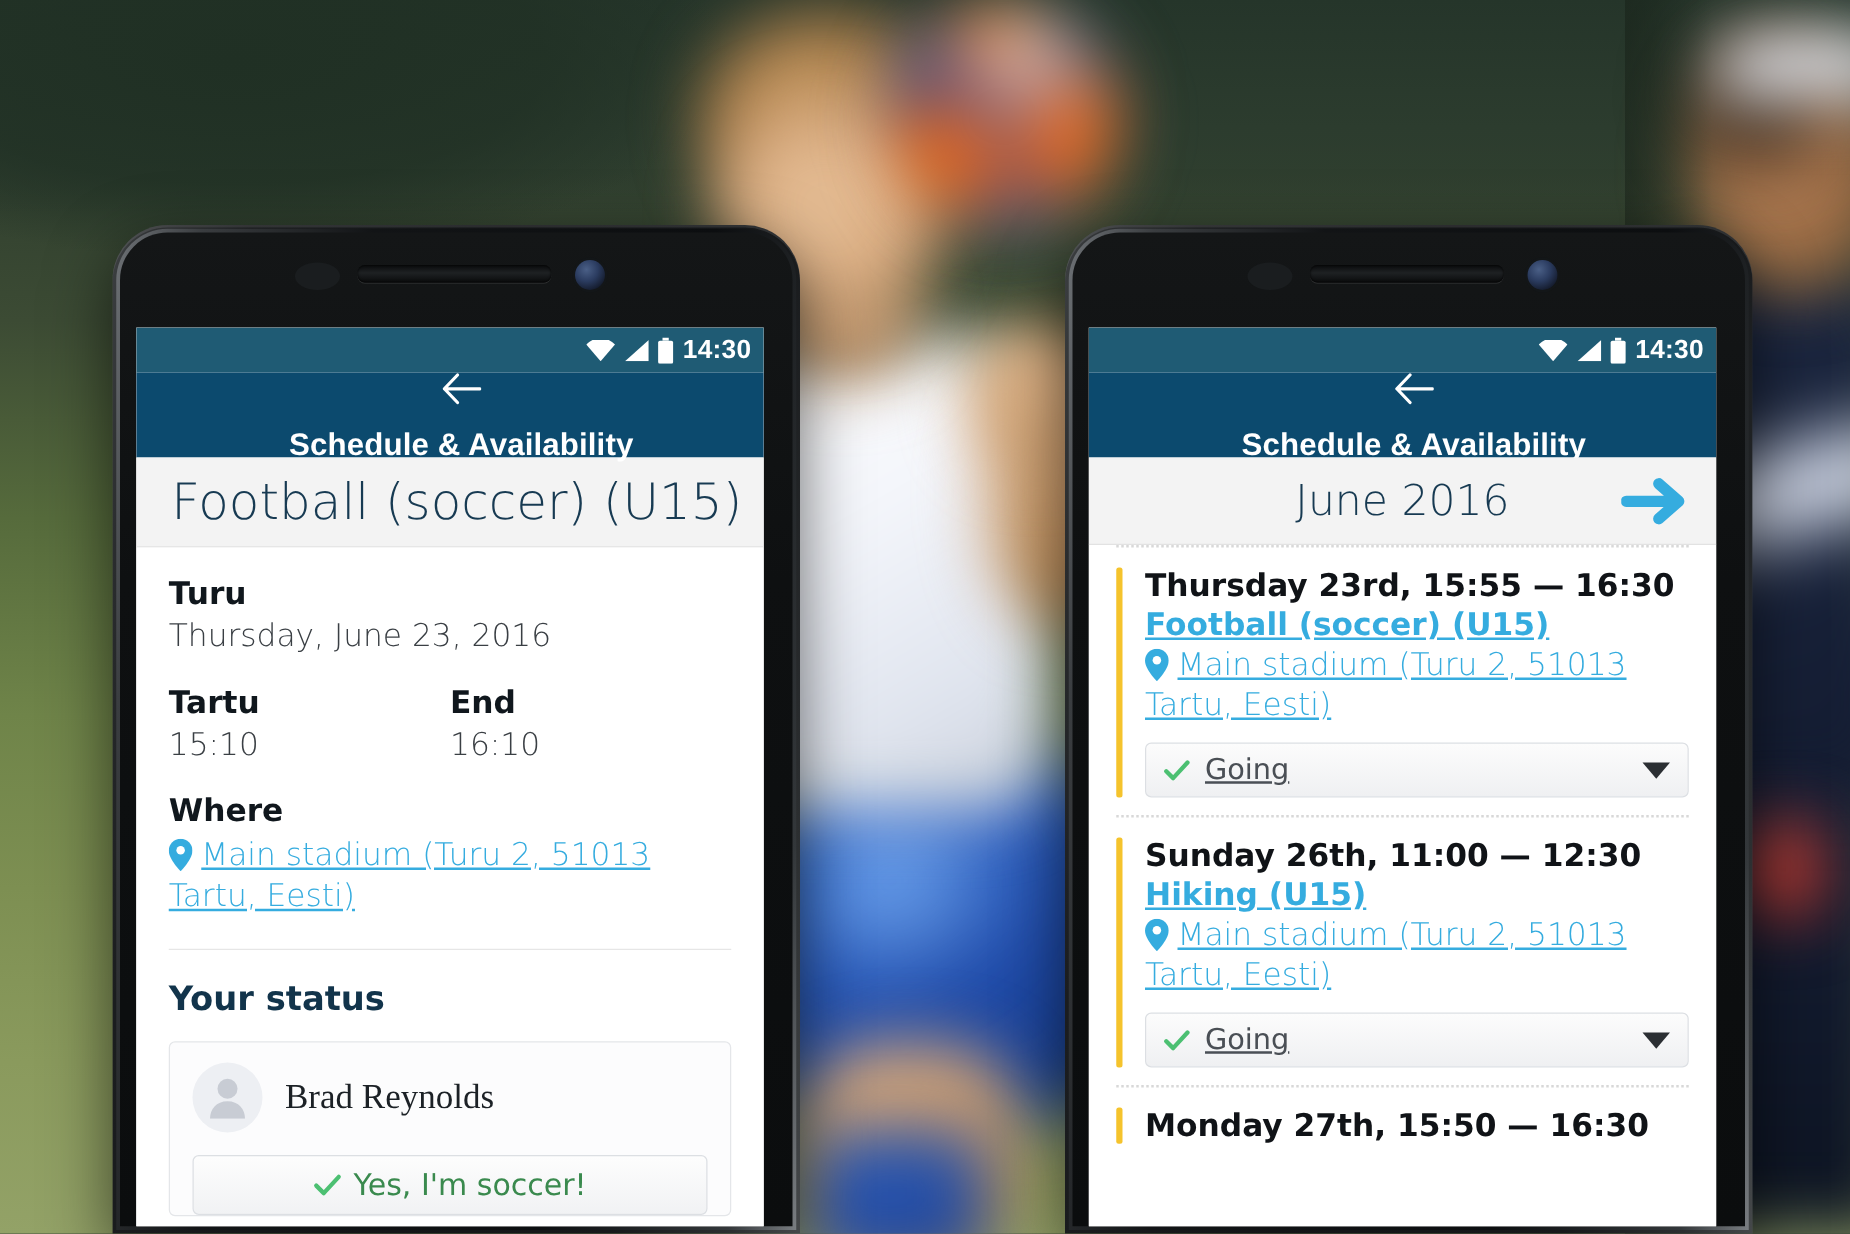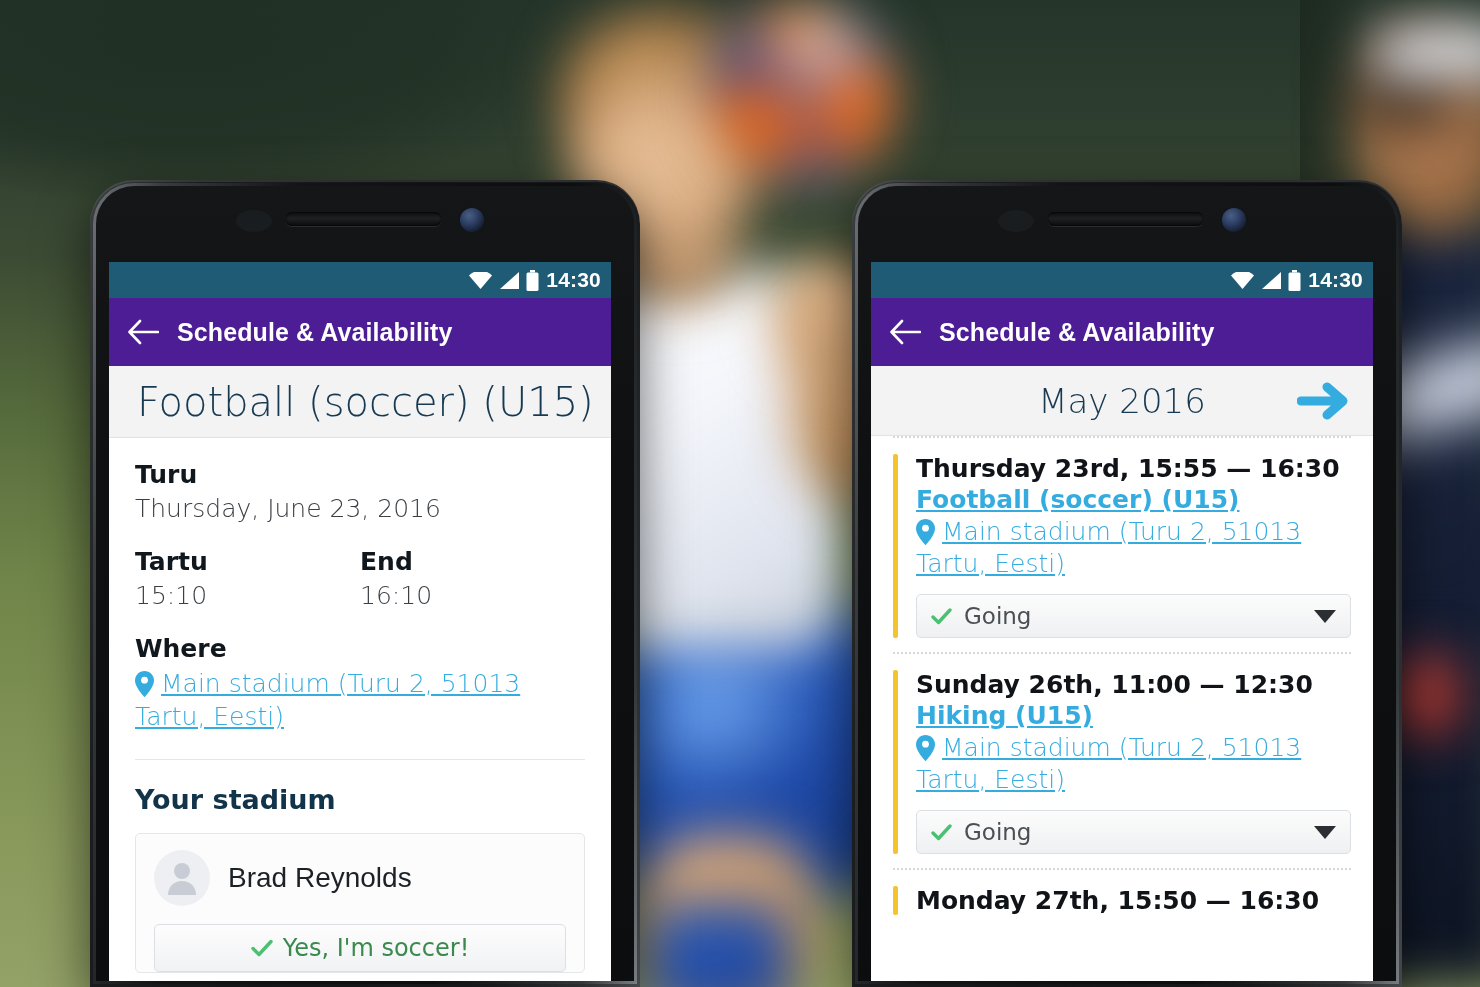--- a/index.html
+++ b/index.html
@@ -125,21 +125,21 @@
     height:36px;background:#1f5b74;display:flex;align-items:center;
     justify-content:flex-end;padding-right:10px;gap:7px;
   }
   .sb-time{color:#fff;font-size:21px;font-weight:bold;letter-spacing:.2px;}
   .ic-wifi{width:23px;height:17px;}
   .ic-signal{width:20px;height:17px;}
   .ic-batt{width:13px;height:21px;}
 
   
   .toolbar{
-    height:68px;background:#4c1d95;display:flex;align-items:center;gap:18px;padding-left:18px;
+    height:68px;background:#0c4a6e;display:flex;align-items:center;gap:18px;padding-left:18px;flex-direction:column;
   }
   .back-arrow{width:32px;height:26px;flex:none;}
   .toolbar-title{color:#fff;font-size:25px;font-weight:bold;letter-spacing:.1px;white-space:nowrap;}
 
   
   .subheader{
     background:#f3f3f3;border-bottom:1px solid #e2e2e2;
     display:flex;align-items:center;box-sizing:border-box;
   }
   .event-title{
@@ -160,21 +160,21 @@
   .pin{display:inline-block;width:19px;height:26px;vertical-align:-5px;margin-right:7px;}
   .divider{border-top:1px solid #e6e6e6;margin:26px 0 0 0;}
   .sec-title{color:#12344b;font-size:27px;font-weight:bold;margin:24px 0 18px 0;font-family:"DejaVu Sans",sans-serif;}
   .status-card{
     border:1px solid #e4e6e9;border-radius:5px;background:#fcfcfd;
     padding:16px 18px 0 18px;box-sizing:border-box;
   }
   .person{display:flex;align-items:center;gap:18px;}
   .avatar{width:56px;height:56px;border-radius:50%;background:#edeff3;flex:none;position:relative;}
   .avatar svg{position:absolute;left:12px;top:11px;}
-  .person-name{font-size:28px;color:#1c2126;font-family:Liberation Sans, sans-serif;}
+  .person-name{font-size:28px;color:#1c2126;font-family:Liberation Serif, serif;}
   .going-btn{
     margin-top:18px;border:1px solid #dcdfe3;border-radius:5px;height:46px;
     background:linear-gradient(to bottom,#fdfdfd,#f1f2f4);
     display:flex;align-items:center;justify-content:center;gap:10px;
     color:#3a8a4e;font-size:24px;font-family:"DejaVu Sans",sans-serif;
   }
 
   
   .list{background:#fff;padding:0 22px;box-sizing:border-box;}
   .sep{border-top:2px dotted #d8d8d8;margin:0;}
@@ -183,21 +183,21 @@
   .ev-body{flex:1;min-width:0;}
   .ev-when{color:#101317;font-size:25px;font-weight:bold;font-family:"DejaVu Sans",sans-serif;white-space:nowrap;}
   .ev-name{color:#35acdf;font-size:25px;font-weight:bold;text-decoration:underline;display:block;margin-top:2px;font-family:"DejaVu Sans",sans-serif;}
   .ev-loc{font-size:25px;line-height:1.28;margin-top:2px;font-weight:300;font-family:"DejaVu Sans",sans-serif;}
   .dd{
     margin-top:14px;height:44px;border:1px solid #dcdfe3;border-radius:5px;
     background:linear-gradient(to bottom,#fcfcfc,#eff0f2);
     display:flex;align-items:center;padding:0 14px;box-sizing:border-box;
   }
   .dd-check{margin-right:12px;}
-  .dd-text{color:#4a4f55;font-size:23px;flex:1;font-family:"DejaVu Sans",sans-serif;}
+  .dd-text{color:#4a4f55;font-size:23px;flex:1;font-family:"DejaVu Sans",sans-serif;text-decoration:underline;}
   .caret{width:0;height:0;border-left:11px solid transparent;border-right:11px solid transparent;border-top:13px solid #2b2f33;}
 </style>
 </head>
 <body>
 
 <div id="bg">
   <div class="layer bg-base"></div>
   <div class="layer bg-dark-top"></div>
   <div class="layer bg-treeline"></div>
 
@@ -278,21 +278,21 @@
       <div class="lbl">Where</div>
       <div class="where-line">
         <svg class="pin" viewBox="0 0 19 26">
           <path d="M9.5 0 C4.3 0 0 4.2 0 9.4 C0 16.4 9.5 26 9.5 26 C9.5 26 19 16.4 19 9.4 C19 4.2 14.7 0 9.5 0 Z" fill="#35acdf"></path>
           <circle cx="9.5" cy="9.2" r="3.4" fill="#ffffff"></circle>
         </svg><a class="link" href="#">Main stadium (Turu 2, 51013 Tartu, Eesti)</a>
       </div>
 
       <div class="divider"></div>
 
-      <div class="sec-title">Your stadium</div>
+      <div class="sec-title">Your status</div>
 
       <div class="status-card">
         <div class="person">
           <div class="avatar">
             <svg width="32" height="34" viewBox="0 0 32 34">
               <circle cx="16" cy="10" r="8" fill="#c8ccd4"></circle>
               <path d="M16 20 C7 20 2 26.5 2 34 L30 34 C30 26.5 25 20 16 20 Z" fill="#c8ccd4"></path>
             </svg>
           </div>
           <div class="person-name">Brad Reynolds</div>
@@ -334,21 +334,21 @@
     </div>
 
     <div class="toolbar">
       <svg class="back-arrow" viewBox="0 0 32 26">
         <path d="M13 2 L2.5 13 L13 24 M2.5 13 L31 13" fill="none" stroke="#ffffff" stroke-width="2.6" stroke-linecap="round" stroke-linejoin="round"></path>
       </svg>
       <span class="toolbar-title">Schedule &amp; Availability</span>
     </div>
 
     <div class="subheader" style="height:70px;padding:0 22px;justify-content:center;position:relative;">
-      <span class="month-label">May 2016</span>
+      <span class="month-label">June 2016</span>
       <svg class="fwd-arrow" style="position:absolute;right:18px;top:13px;" viewBox="0 0 58 44">
         <path d="M4 22 L40 22 M30 8 L46 22 L30 36" fill="none" stroke="#35acdf" stroke-width="9" stroke-linecap="round" stroke-linejoin="round"></path>
       </svg>
     </div>
 
     <div class="list" style="height:577px;">
 
       <div class="sep"></div>
       <div class="ev">
         <div class="ev-bar"></div>

